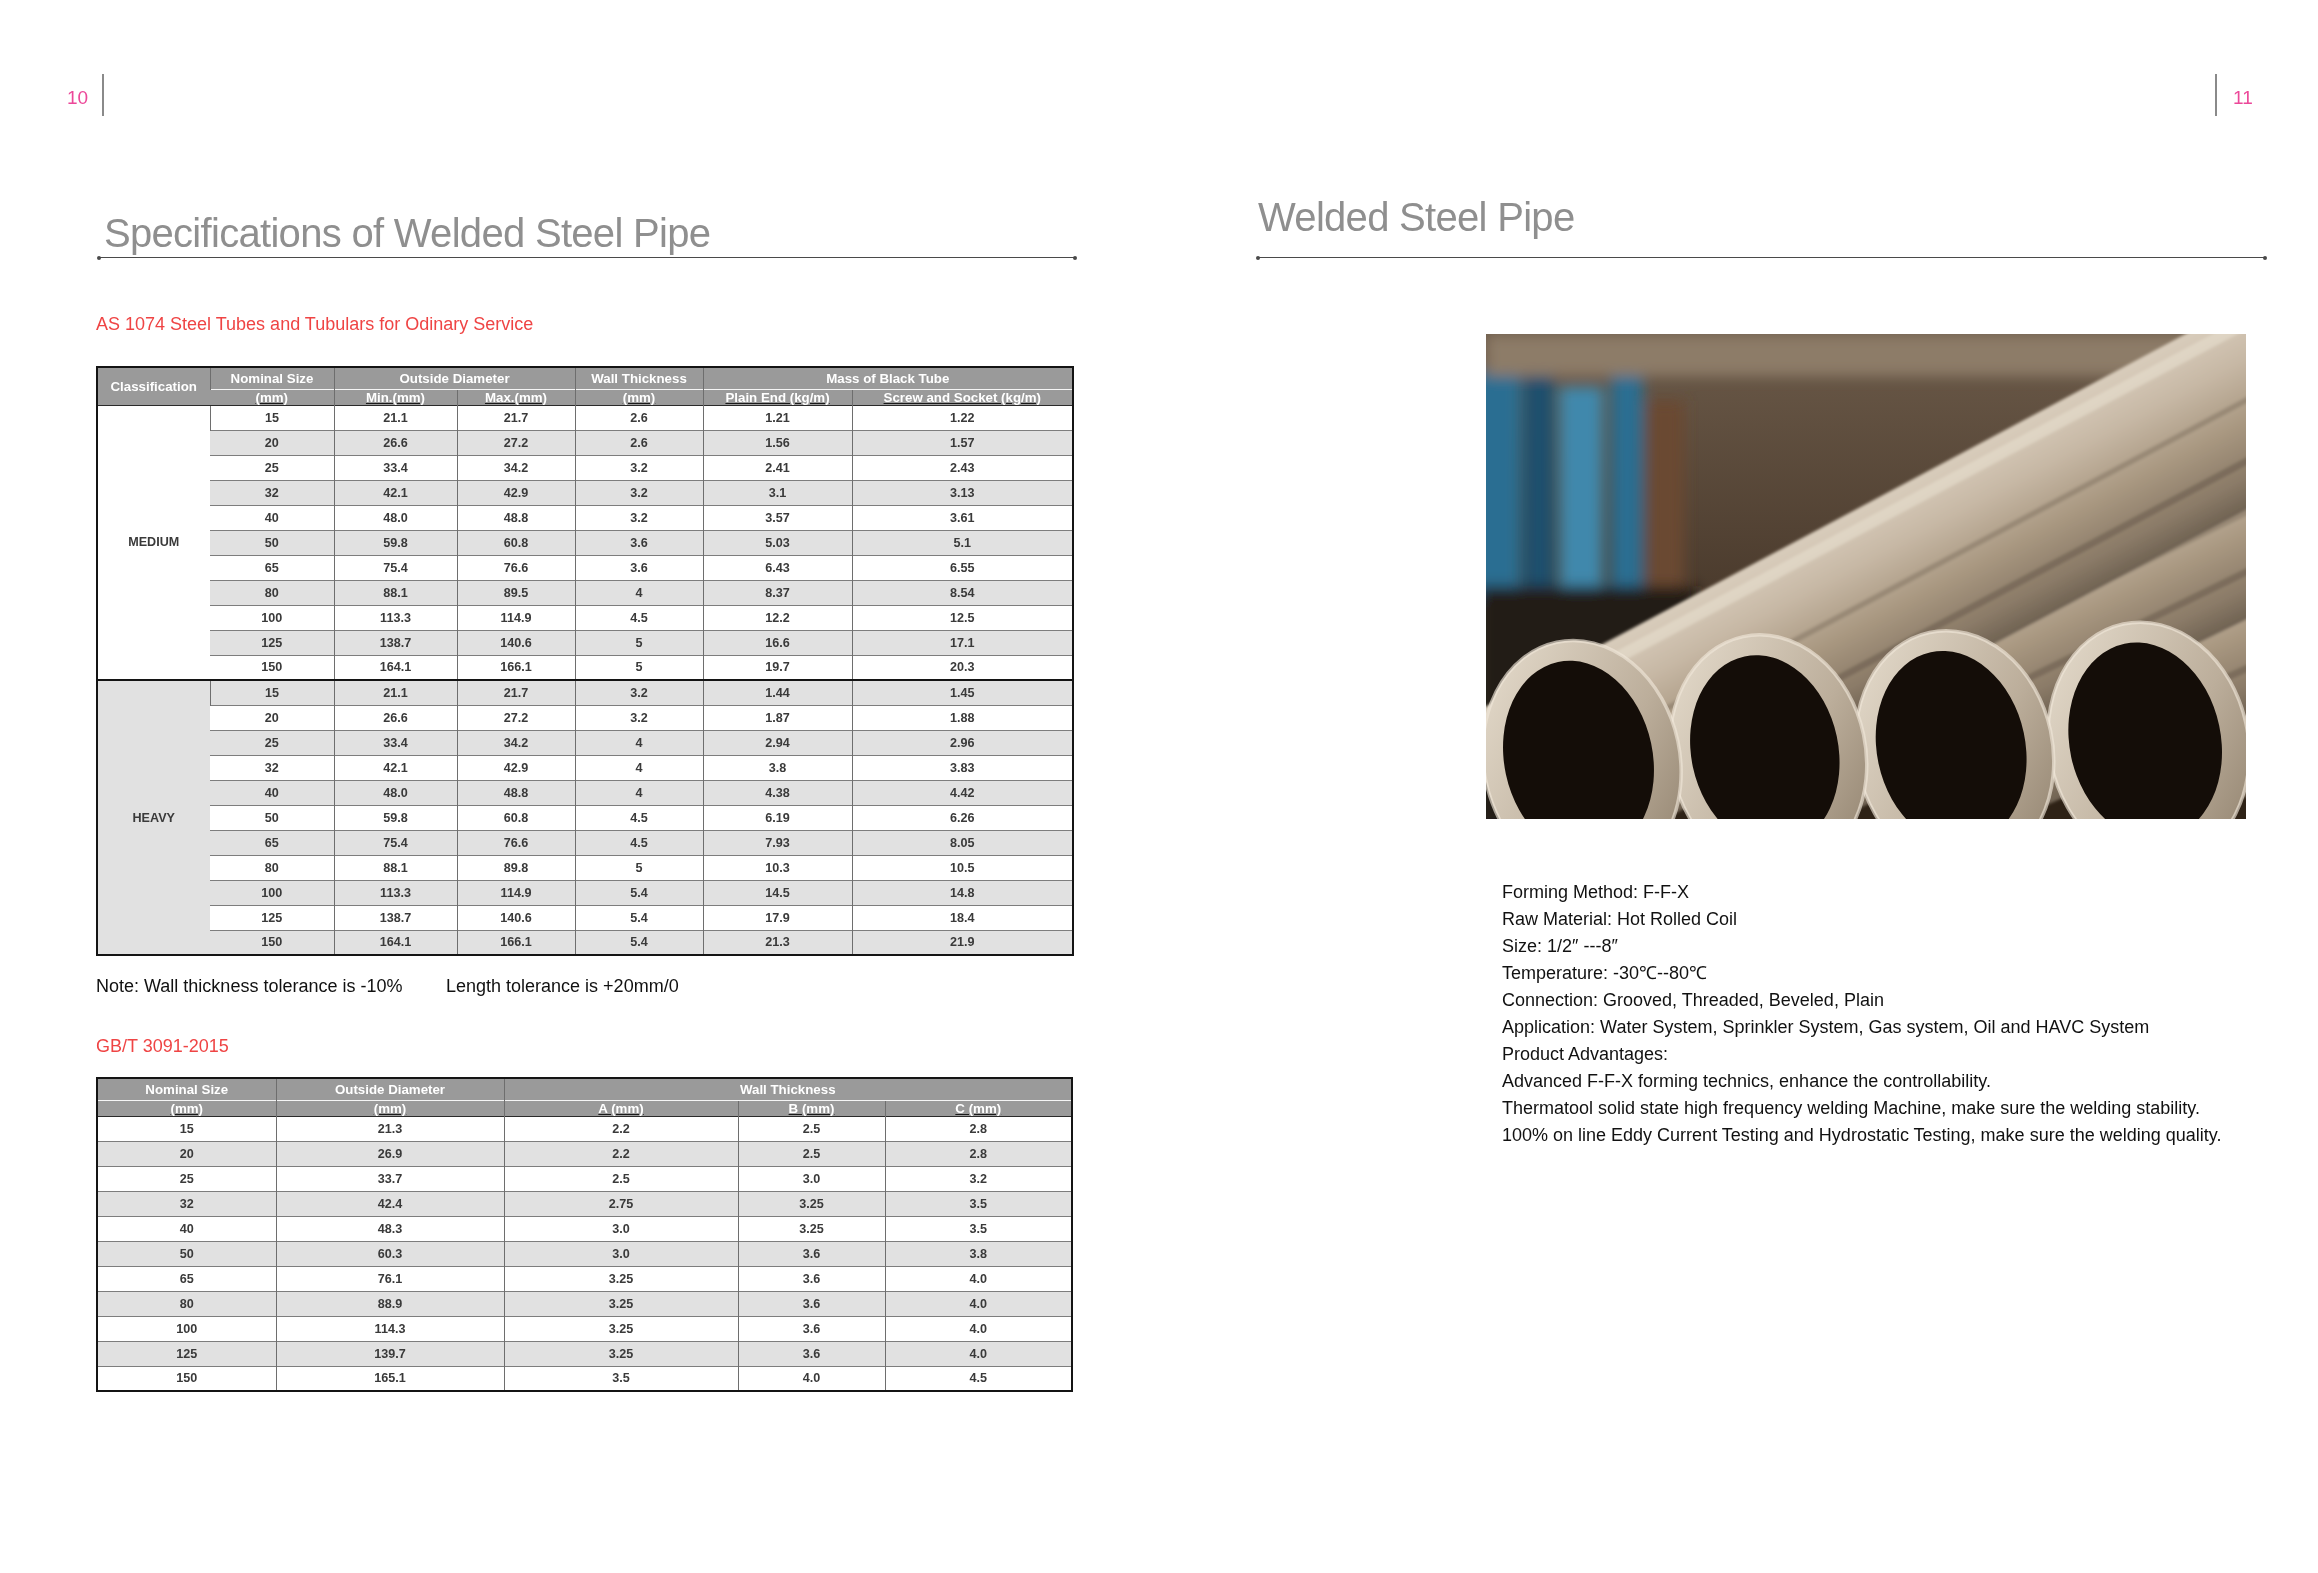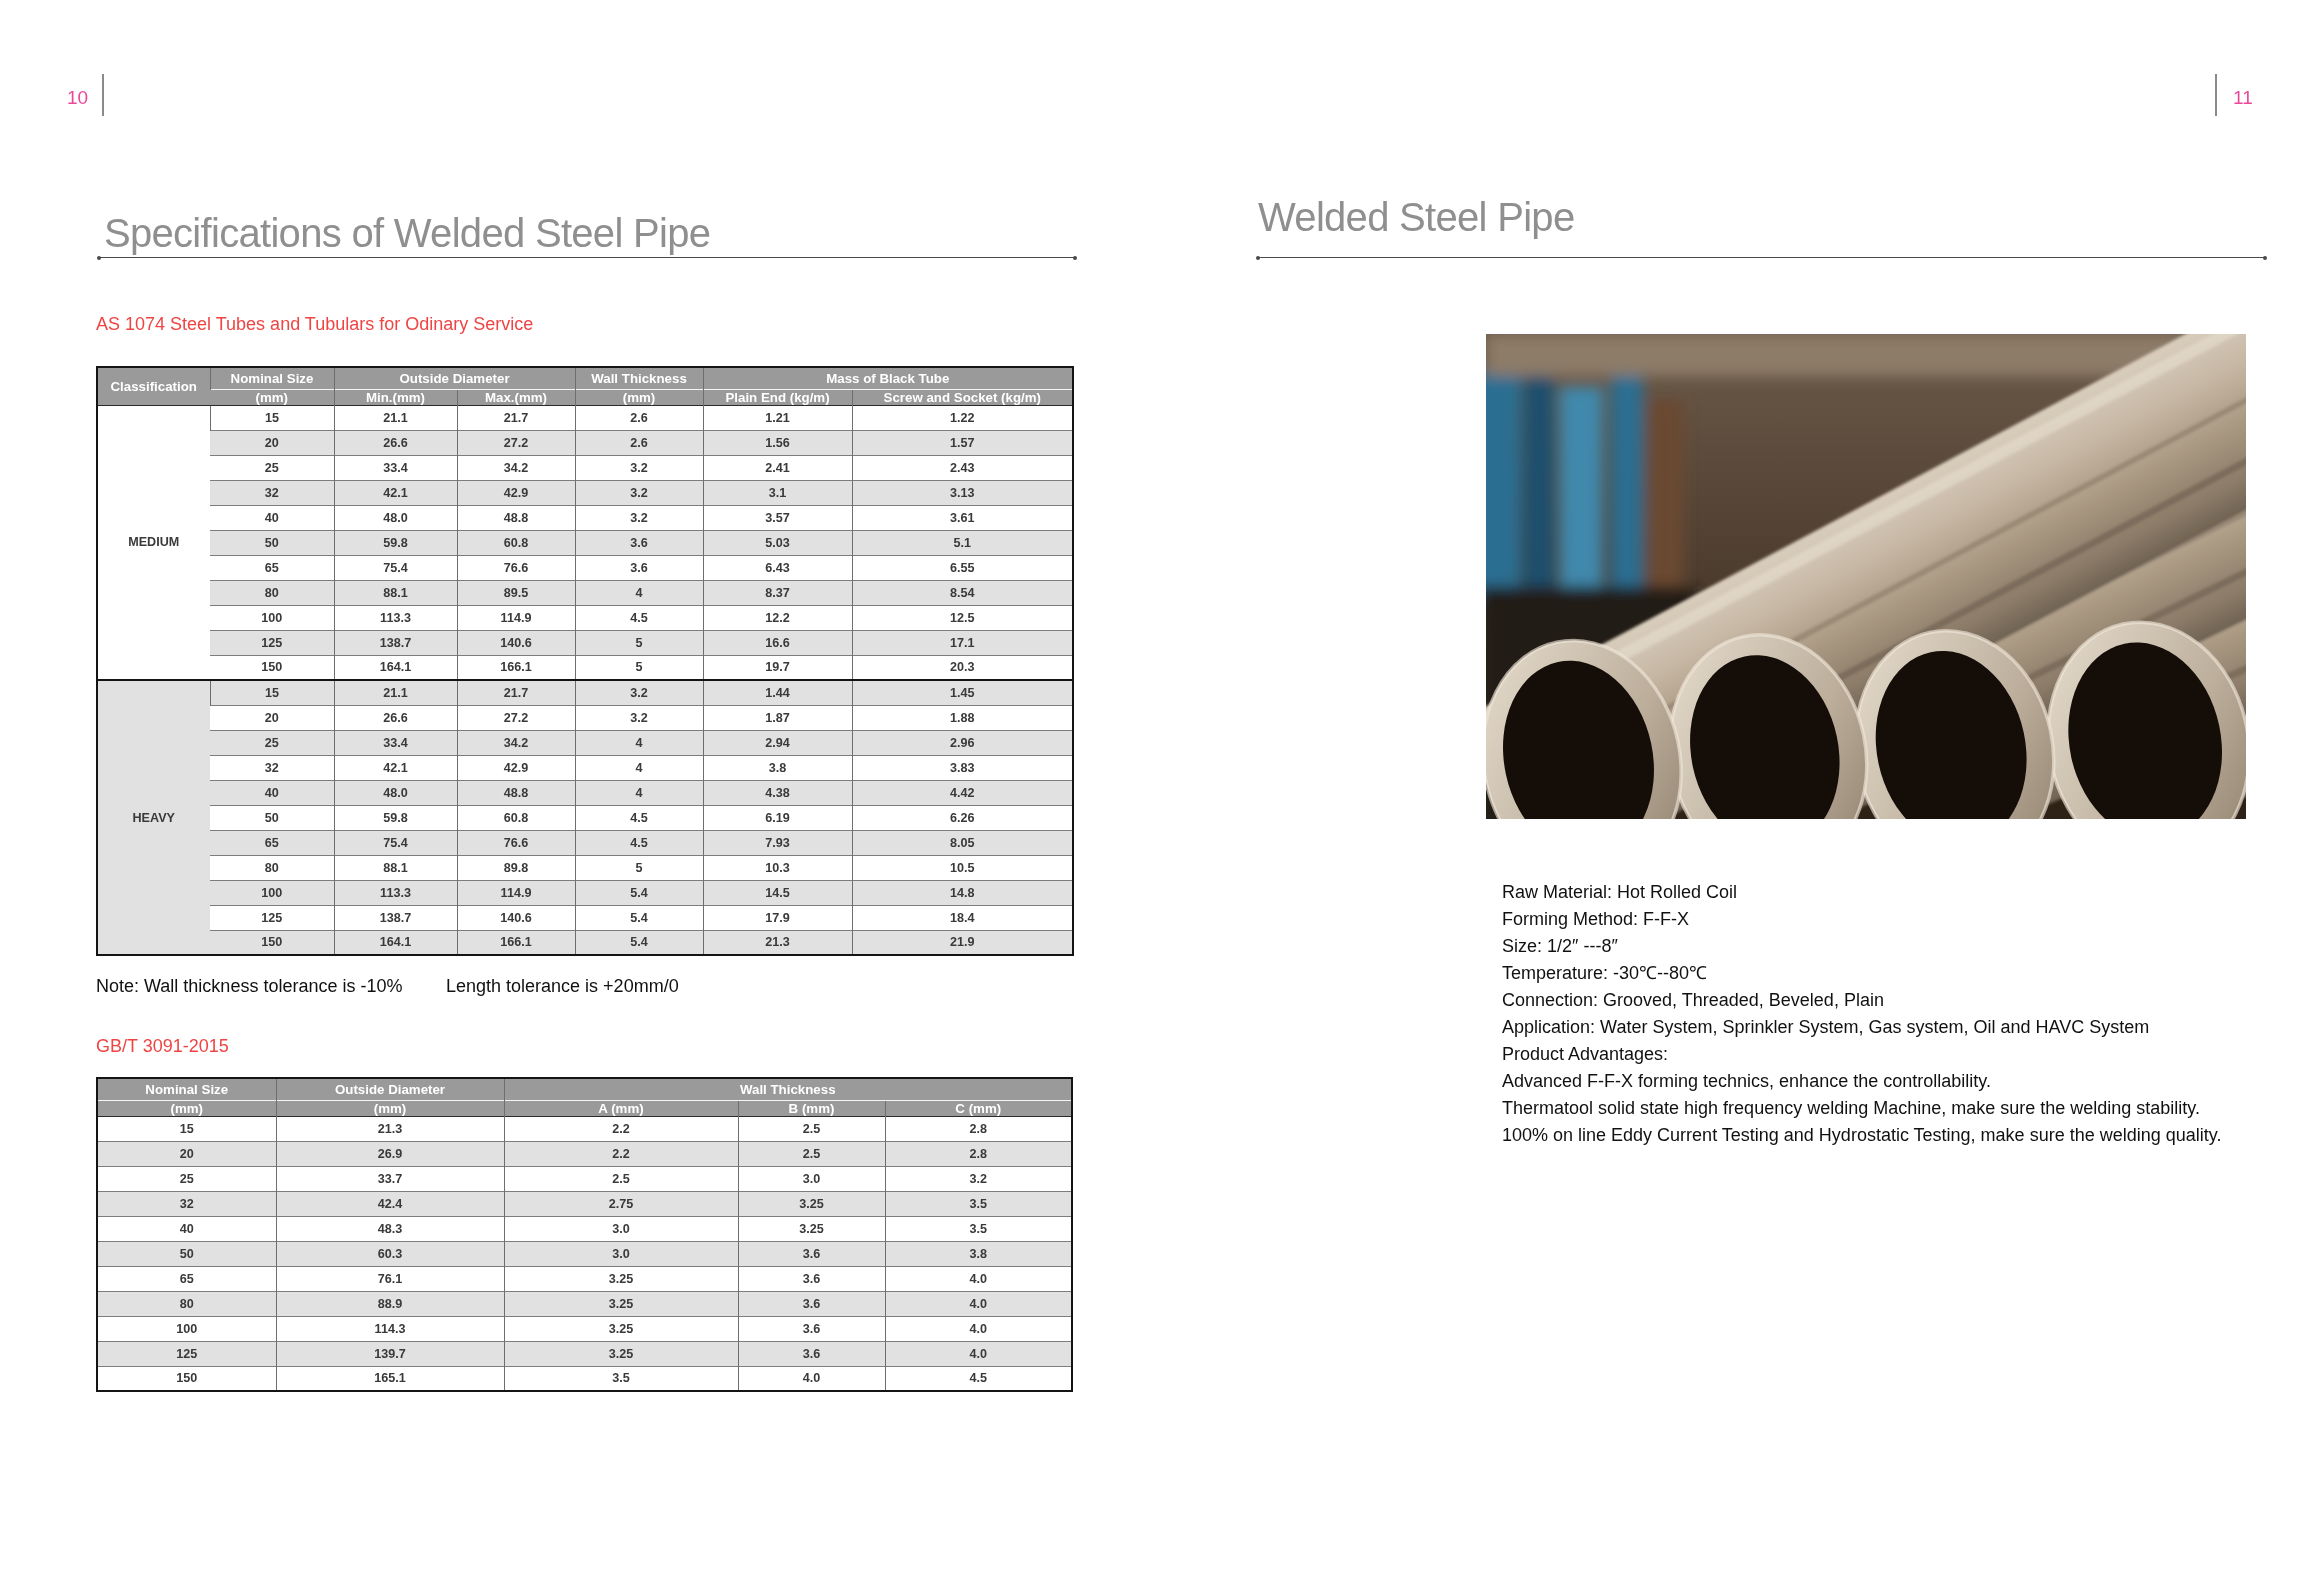--- a/index.html
+++ b/index.html
@@ -27,21 +27,21 @@
 
   
   table.spec{border-collapse:collapse;table-layout:fixed;width:976px;
     border:2.1px solid #141414;font-family:"Liberation Sans", sans-serif;}
   table.spec th{
     background:#9a9a9a;color:#ffffff;font-weight:bold;font-size:13.3px;
     text-align:center;vertical-align:middle;padding:0;border-left:0.7px solid #6e6e6e;
   }
   table.spec th:first-child{border-left:none;}
   table.spec thead tr:nth-child(1){height:22px;}
-  table.spec thead tr:nth-child(2){height:14px;}
+  table.spec thead tr:nth-child(2){height:14px;text-decoration:underline;}
   table.spec thead tr:nth-child(2) th{border-top:1.4px solid #f5f5f5;}
   table.spec tbody tr{height:25px;}
   table.spec td{
     font-size:12.6px;font-weight:bold;color:#3a3a3a;text-align:center;vertical-align:middle;
     padding:0;background:#ffffff;border-left:0.7px solid #6e6e6e;border-top:1.4px solid #7d7d7d;
   }
   table.spec td:first-child{border-left:none;}
   table.spec tbody tr:first-child td{border-top:1.4px solid #2a2a2a;}
   table.spec tr.stripe td:not(.cls-cell){background:#e1e1e1;}
   table.spec td.cls-cell{font-size:12.6px;}
@@ -473,22 +473,22 @@
     </g>
     <g transform="rotate(-12 137 610)">
       <ellipse cx="137" cy="610" rx="140" ry="174" fill="url(#rimG)"></ellipse>
       <ellipse cx="137" cy="610" rx="140" ry="174" fill="none" stroke="#efe7d9" stroke-width="5" opacity="0.65"></ellipse>
       <ellipse cx="133" cy="605" rx="106" ry="141" fill="#140d08"></ellipse>
     </g>
   </svg>
 </div>
 
 <div class="abs spec-lines" style="left:1502px;top:879px;">
+  <div>Forming Method: F-F-X</div>
   <div>Raw Material: Hot Rolled Coil</div>
-  <div>Forming Method: F-F-X</div>
   <div>Size: 1/2″  ---8″</div>
   <div>Temperature: -30℃--80℃</div>
   <div>Connection: Grooved, Threaded, Beveled, Plain</div>
   <div>Application: Water System, Sprinkler System, Gas system, Oil and HAVC System</div>
   <div>Product Advantages:</div>
   <div>Advanced F-F-X forming technics, enhance the controllability.</div>
   <div>Thermatool solid state high frequency welding Machine, make sure the welding stability.</div>
   <div>100% on line Eddy Current Testing and Hydrostatic Testing, make sure the welding quality.</div>
 </div>
 

